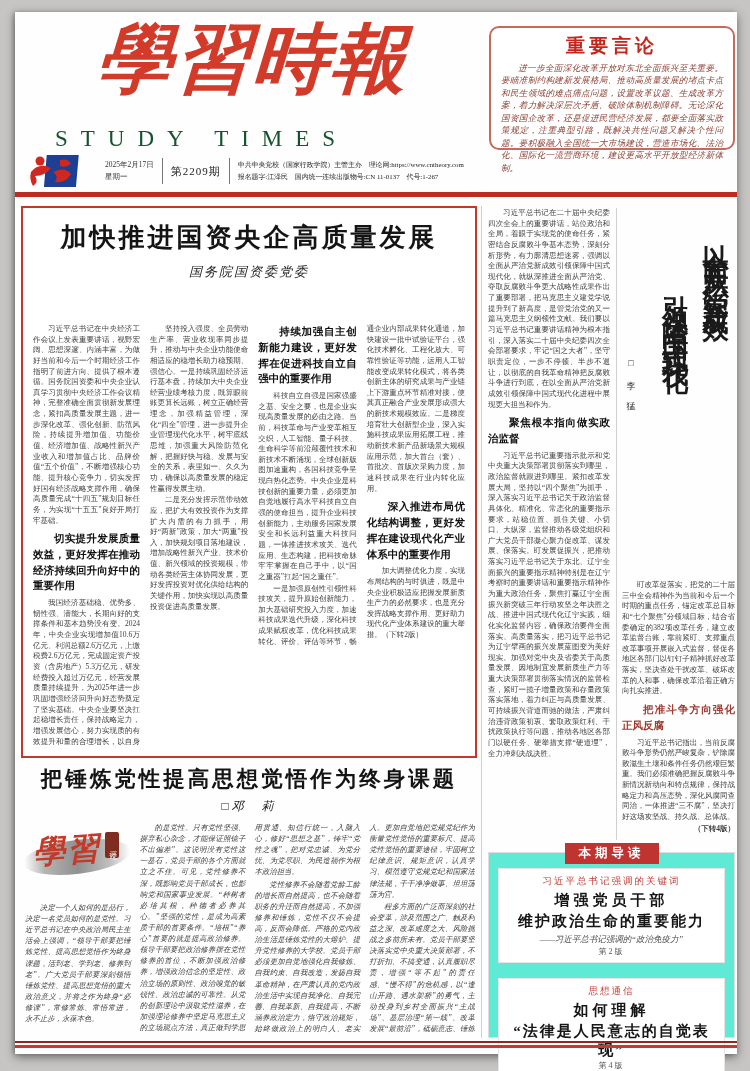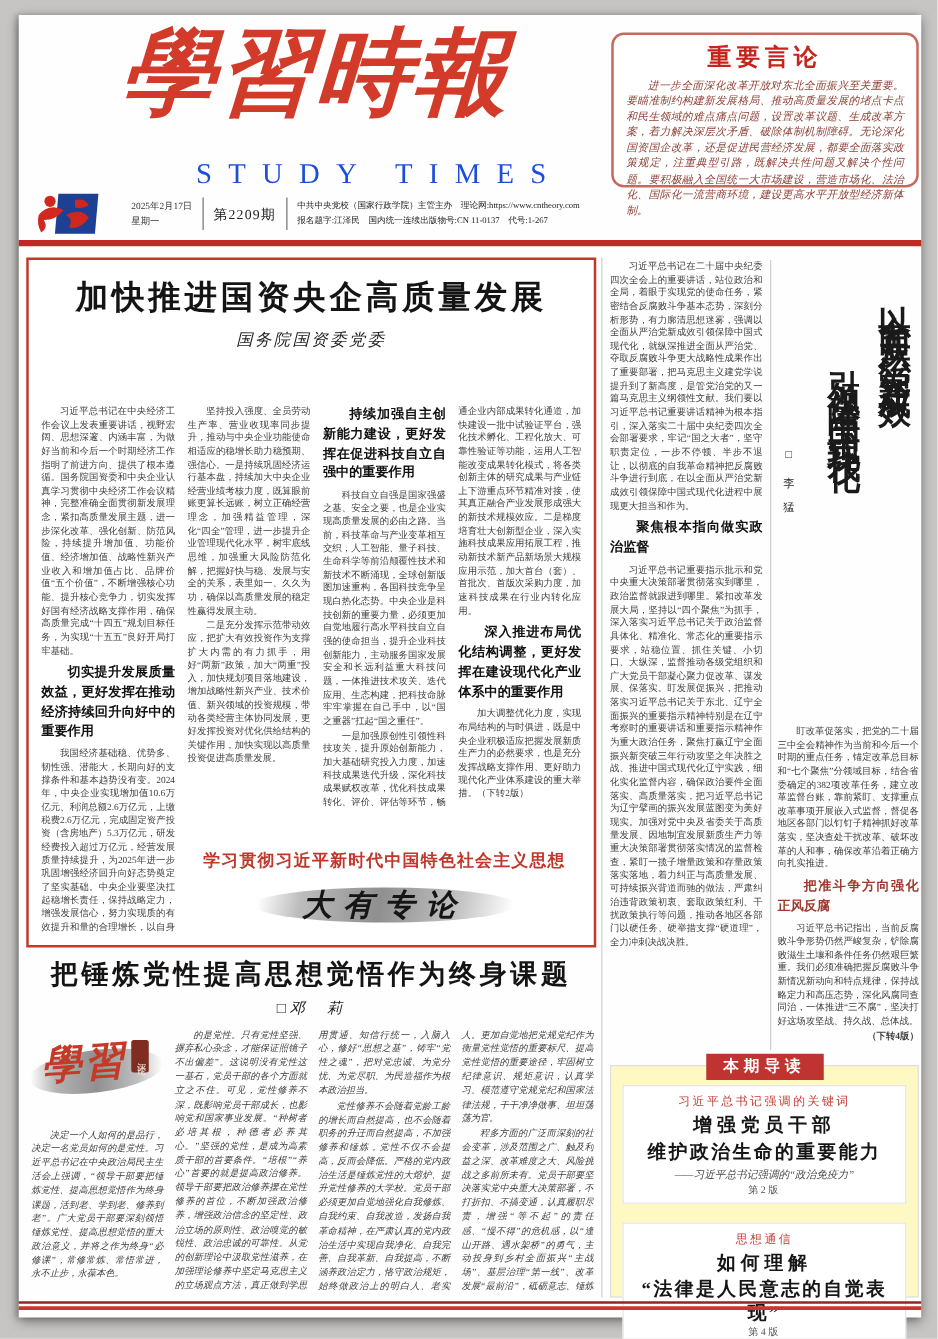--- a/index.html
+++ b/index.html
@@ -6,21 +6,21 @@
   body{width:750px;height:1071px;background:#c7c5c3;position:relative;overflow:hidden;
        font-family:"Liberation Serif","DejaVu Serif",serif;}
   .paper{position:absolute;left:15px;top:12px;width:722px;height:1042px;background:#fefefe;
          box-shadow:0 3px 9px rgba(0,0,0,.45), -2px 0 4px rgba(0,0,0,.18);}
   .abs{position:absolute;}
 
   
   .np-title{left:40px;top:6px;width:395px;text-align:center;font-size:76px;line-height:1.1;
             font-weight:bold;font-style:italic;color:#d23b2a;letter-spacing:2px;
             transform:skewX(-3deg);}
-  .np-sub{left:40px;top:114px;width:395px;text-align:right;font-size:23px;color:#1d4ed8;
+  .np-sub{left:40px;top:114px;width:395px;text-align:left;font-size:23px;color:#14532d;
           letter-spacing:13px;}
   .mast-row{left:12px;top:138px;width:450px;height:42px;display:flex;align-items:center;}
   .mast-logo{width:54px;height:38px;flex:0 0 auto;}
   .mast-date{margin-left:24px;font-size:7.5px;line-height:1.6;color:#333;}
   .mast-sep{border-left:1px solid #777;height:26px;margin:0 8px;}
   .mast-issue{font-size:11px;color:#222;letter-spacing:1px;}
   .mast-pub{font-size:6.9px;line-height:1.75;color:#222;white-space:nowrap;}
   .rule-top{left:0;top:180px;width:722px;height:5px;background:#bd2b22;}
 
   
@@ -66,21 +66,21 @@
   .vhead{position:relative;height:372px;}
   .vh-text{position:absolute;right:0;top:16px;writing-mode:vertical-rl;text-orientation:upright;
            font-size:26px;font-weight:bold;color:#1a1a1a;letter-spacing:8px;line-height:1.55;}
   .vh-text span{display:block;}
   .vh2{padding-top:52px;}
   .vh-author{position:absolute;left:2px;top:150px;writing-mode:vertical-rl;text-orientation:upright;
              font-size:9px;letter-spacing:6px;color:#333;}
   .a2rt{height:256px;overflow:hidden;}
 
   
-  .digest{left:473px;top:840px;width:247px;height:186px;background:#fef9c3;border:1px solid #dedede;box-sizing:border-box;}
+  .digest{left:473px;top:840px;width:247px;height:186px;background:#5eead4;border:1px solid #dedede;box-sizing:border-box;}
   .digest-tab{position:absolute;left:50%;top:-10px;transform:translateX(-50%);background:#bf3430;color:#fff;
               font-size:12.5px;font-weight:bold;letter-spacing:4px;padding:2px 14px;white-space:nowrap;}
   .digest-box{background:#fff;margin:15px 9px 0;padding:6px 4px 5px;text-align:center;border:1px solid #e6e6e6;}
   .digest-kicker{color:#c23f35;font-size:9.5px;letter-spacing:2px;}
   .digest-l1{font-size:15px;font-weight:bold;letter-spacing:4px;color:#161616;margin-top:3px;}
   .digest-l2{font-size:15px;font-weight:bold;letter-spacing:2px;color:#161616;margin-top:2px;}
   .digest-sub{font-size:8.5px;font-style:italic;color:#4a4a4a;margin-top:3px;}
   .digest-page{font-size:8px;color:#555;margin-top:0;letter-spacing:2px;}
 
   
@@ -153,27 +153,20 @@
       <div class="lead-right">
         <div class="lead-cols3 nt">
           <p>坚持投入强度、全员劳动生产率、营业收现率同步提升，推动与中央企业功能使命相适应的稳增长助力稳预期、强信心。一是持续巩固经济运行基本盘，持续加大中央企业经营业绩考核力度，既算眼前账更算长远账，树立正确经营理念，加强精益管理，深化“四全”管理，进一步提升企业管理现代化水平，树牢底线思维，加强重大风险防范化解，把握好快与稳、发展与安全的关系，表里如一、久久为功，确保以高质量发展的稳定性赢得发展主动。</p>
           <p>二是充分发挥示范带动效应，把扩大有效投资作为支撑扩大内需的有力抓手，用好“两新”政策，加大“两重”投入，加快规划项目落地建设，增加战略性新兴产业、技术价值、新兴领域的投资规模，带动各类经营主体协同发展，更好发挥投资对优化供给结构的关键作用，加快实现以高质量投资促进高质量发展。</p>
           <div class="sub">持续加强自主创新能力建设，更好发挥在促进科技自立自强中的重要作用</div>
           <p>科技自立自强是国家强盛之基、安全之要，也是企业实现高质量发展的必由之路。当前，科技革命与产业变革相互交织，人工智能、量子科技、生命科学等前沿颠覆性技术和新技术不断涌现，全球创新版图加速重构，各国科技竞争呈现白热化态势。中央企业是科技创新的重要力量，必须更加自觉地履行高水平科技自立自强的使命担当，提升企业科技创新能力，主动服务国家发展安全和长远利益重大科技问题，一体推进技术攻关、迭代应用、生态构建，把科技命脉牢牢掌握在自己手中，以“国之重器”扛起“国之重任”。</p>
           <p>一是加强原创性引领性科技攻关，提升原始创新能力，加大基础研究投入力度，加速科技成果迭代升级，深化科技成果赋权改革，优化科技成果转化、评价、评估等环节，畅通企业内部成果转化通道，加快建设一批中试验证平台，强化技术孵化、工程化放大、可靠性验证等功能，运用人工智能改变成果转化模式，将各类创新主体的研究成果与产业链上下游重点环节精准对接，使其真正融合产业发展形成强大的新技术规模效应。二是梯度培育壮大创新型企业，深入实施科技成果应用拓展工程，推动新技术新产品新场景大规模应用示范，加大首台（套）、首批次、首版次采购力度，加速科技成果在行业内转化应用。</p>
           <div class="sub">深入推进布局优化结构调整，更好发挥在建设现代化产业体系中的重要作用</div>
           <p>加大调整优化力度，实现布局结构的与时俱进，既是中央企业积极适应把握发展新质生产力的必然要求，也是充分发挥战略支撑作用、更好助力现代化产业体系建设的重大举措。（下转2版）</p>
         </div>
-        <div class="lead-footer">
-          <div class="slogan">学习贯彻习近平新时代中国特色社会主义思想</div>
-          <div class="stamp">
-            <div class="stamp-bg"></div>
-            <div class="stamp-text">大有专论</div>
-          </div>
-        </div>
       </div>
     </div>
   </article>
 
   <div class="abs vline vline-main"></div>
   <div class="abs vline vline-a2"></div>
 
   <article class="abs a2-left nt">
     <p>习近平总书记在二十届中央纪委四次全会上的重要讲话，站位政治和全局，着眼于实现党的使命任务，紧密结合反腐败斗争基本态势，深刻分析形势，有力廓清思想迷雾，强调以全面从严治党新成效引领保障中国式现代化，就纵深推进全面从严治党、夺取反腐败斗争更大战略性成果作出了重要部署，把马克思主义建党学说提升到了新高度，是管党治党的又一篇马克思主义纲领性文献。我们要以习近平总书记重要讲话精神为根本指引，深入落实二十届中央纪委四次全会部署要求，牢记“国之大者”，坚守职责定位，一步不停顿、半步不退让，以彻底的自我革命精神把反腐败斗争进行到底，在以全面从严治党新成效引领保障中国式现代化进程中展现更大担当和作为。</p>
     <div class="sub">聚焦根本指向做实政治监督</div>

